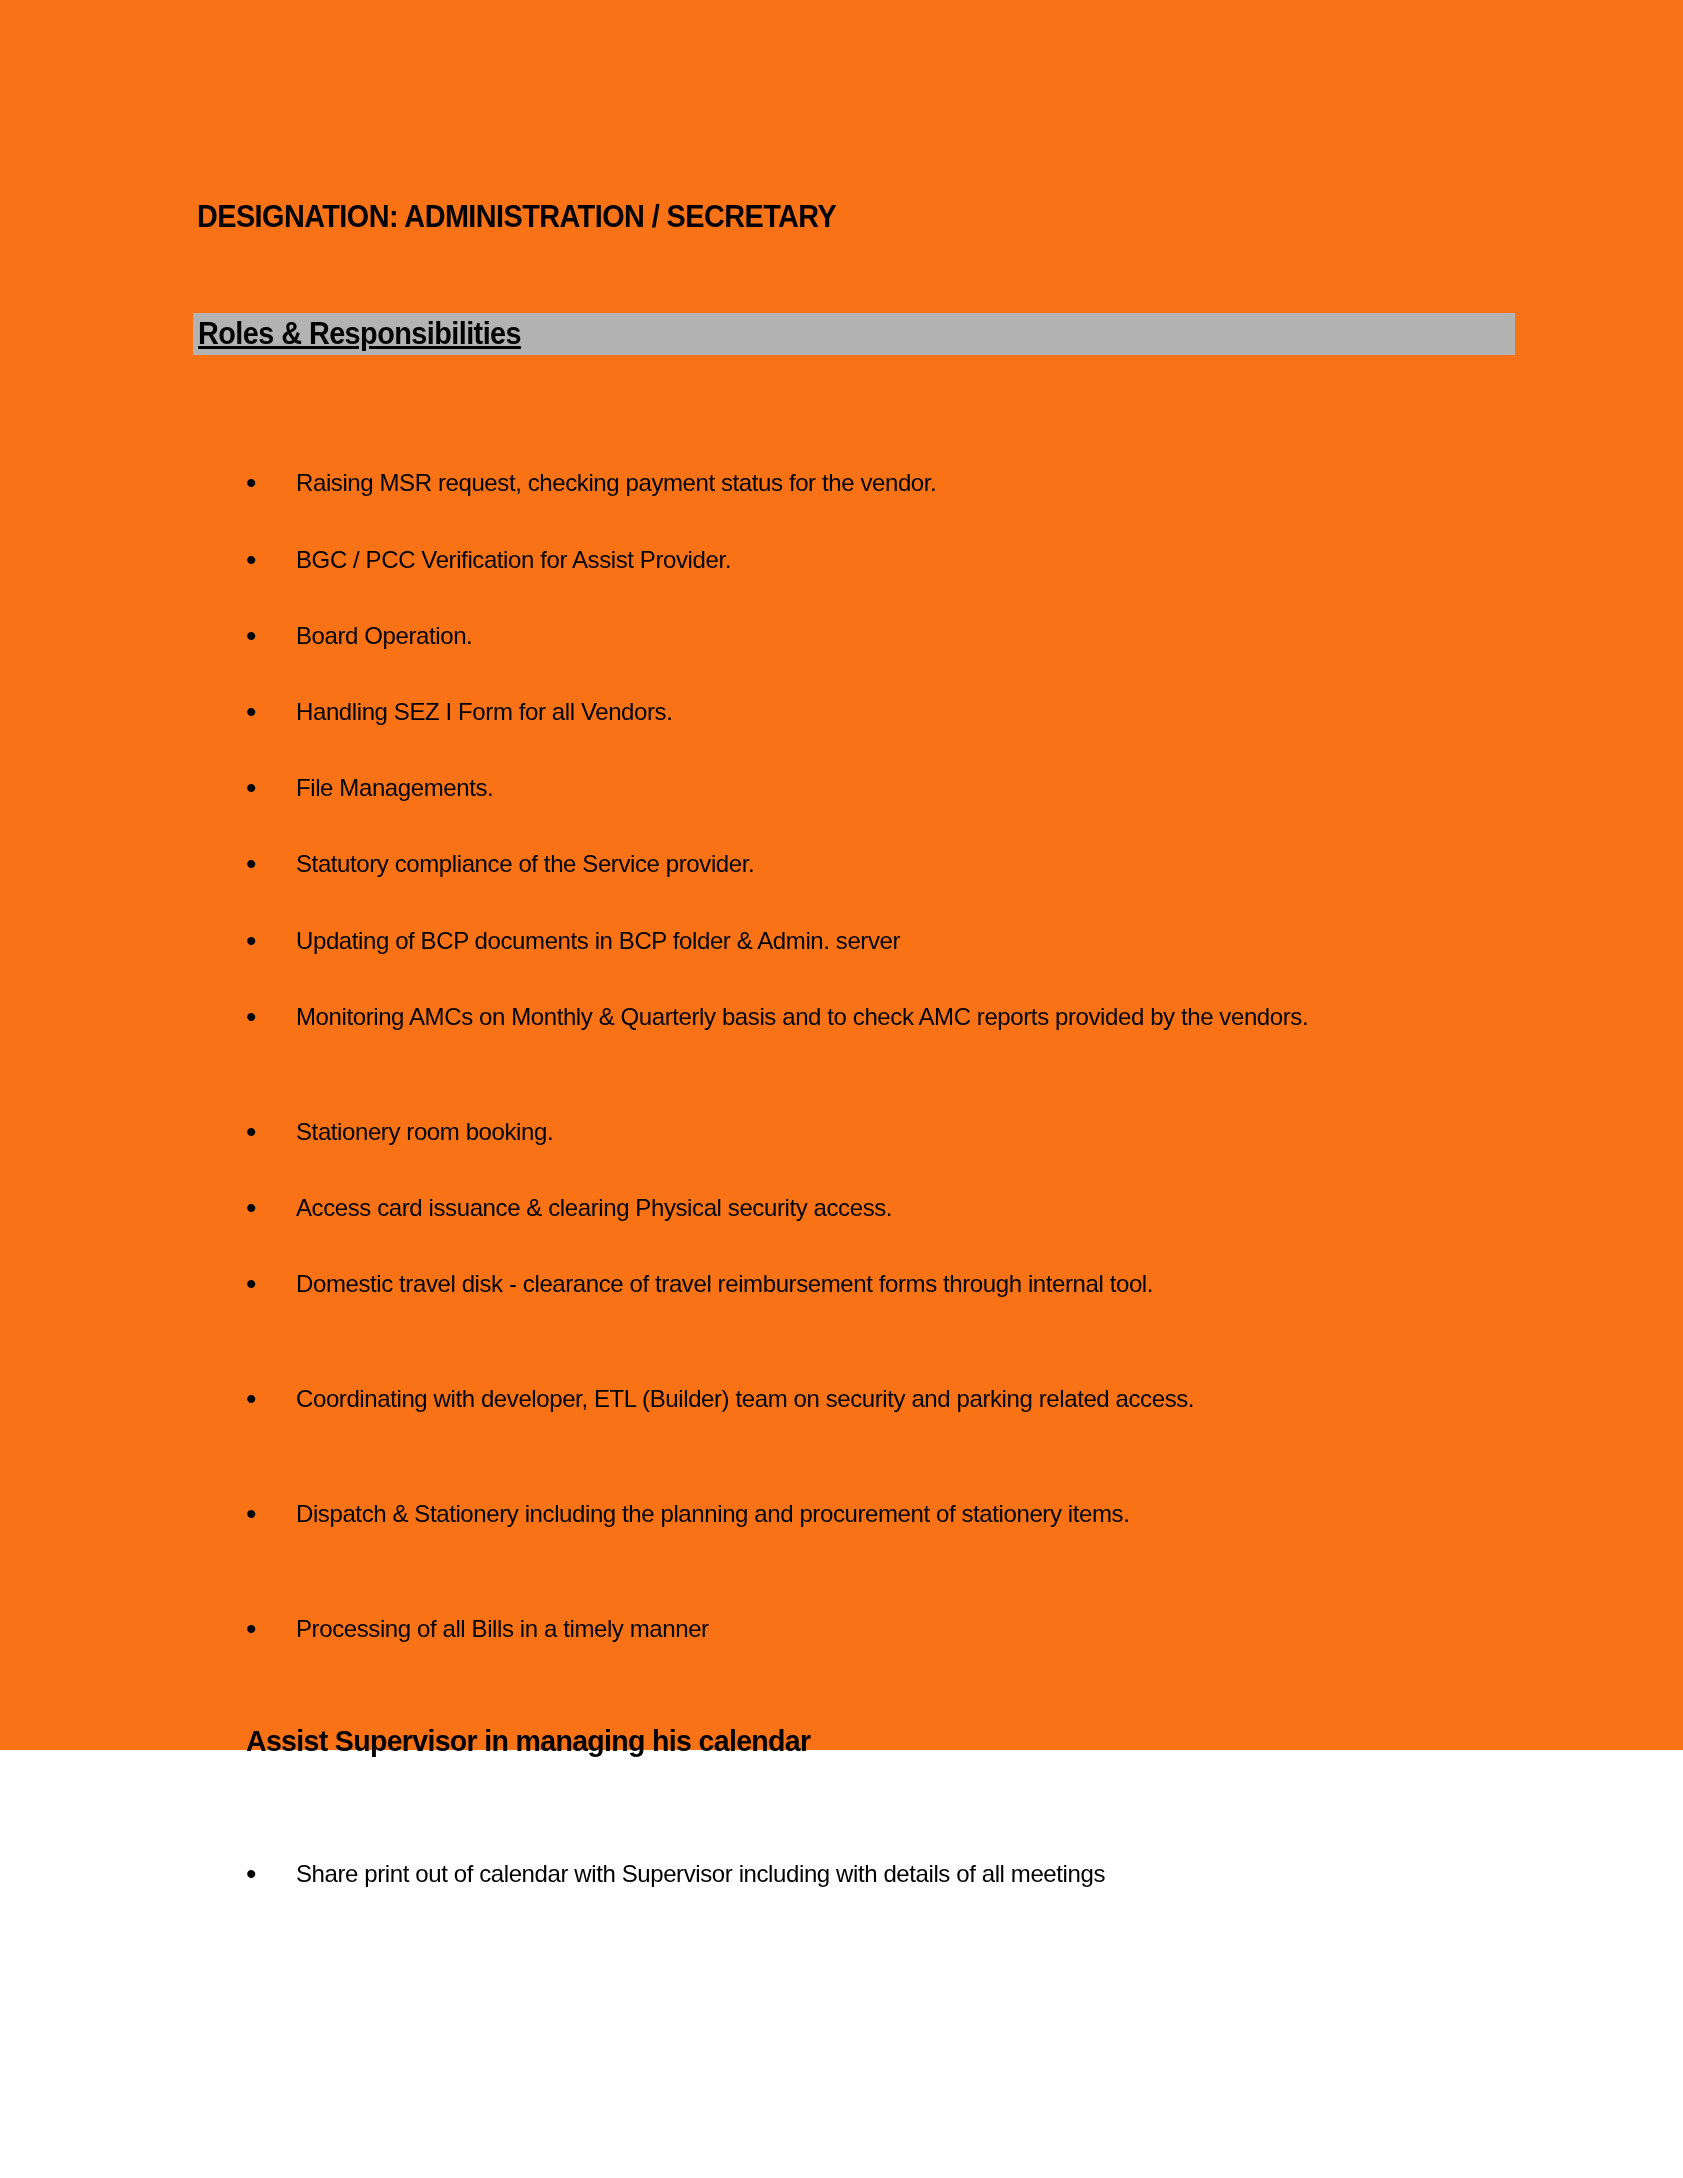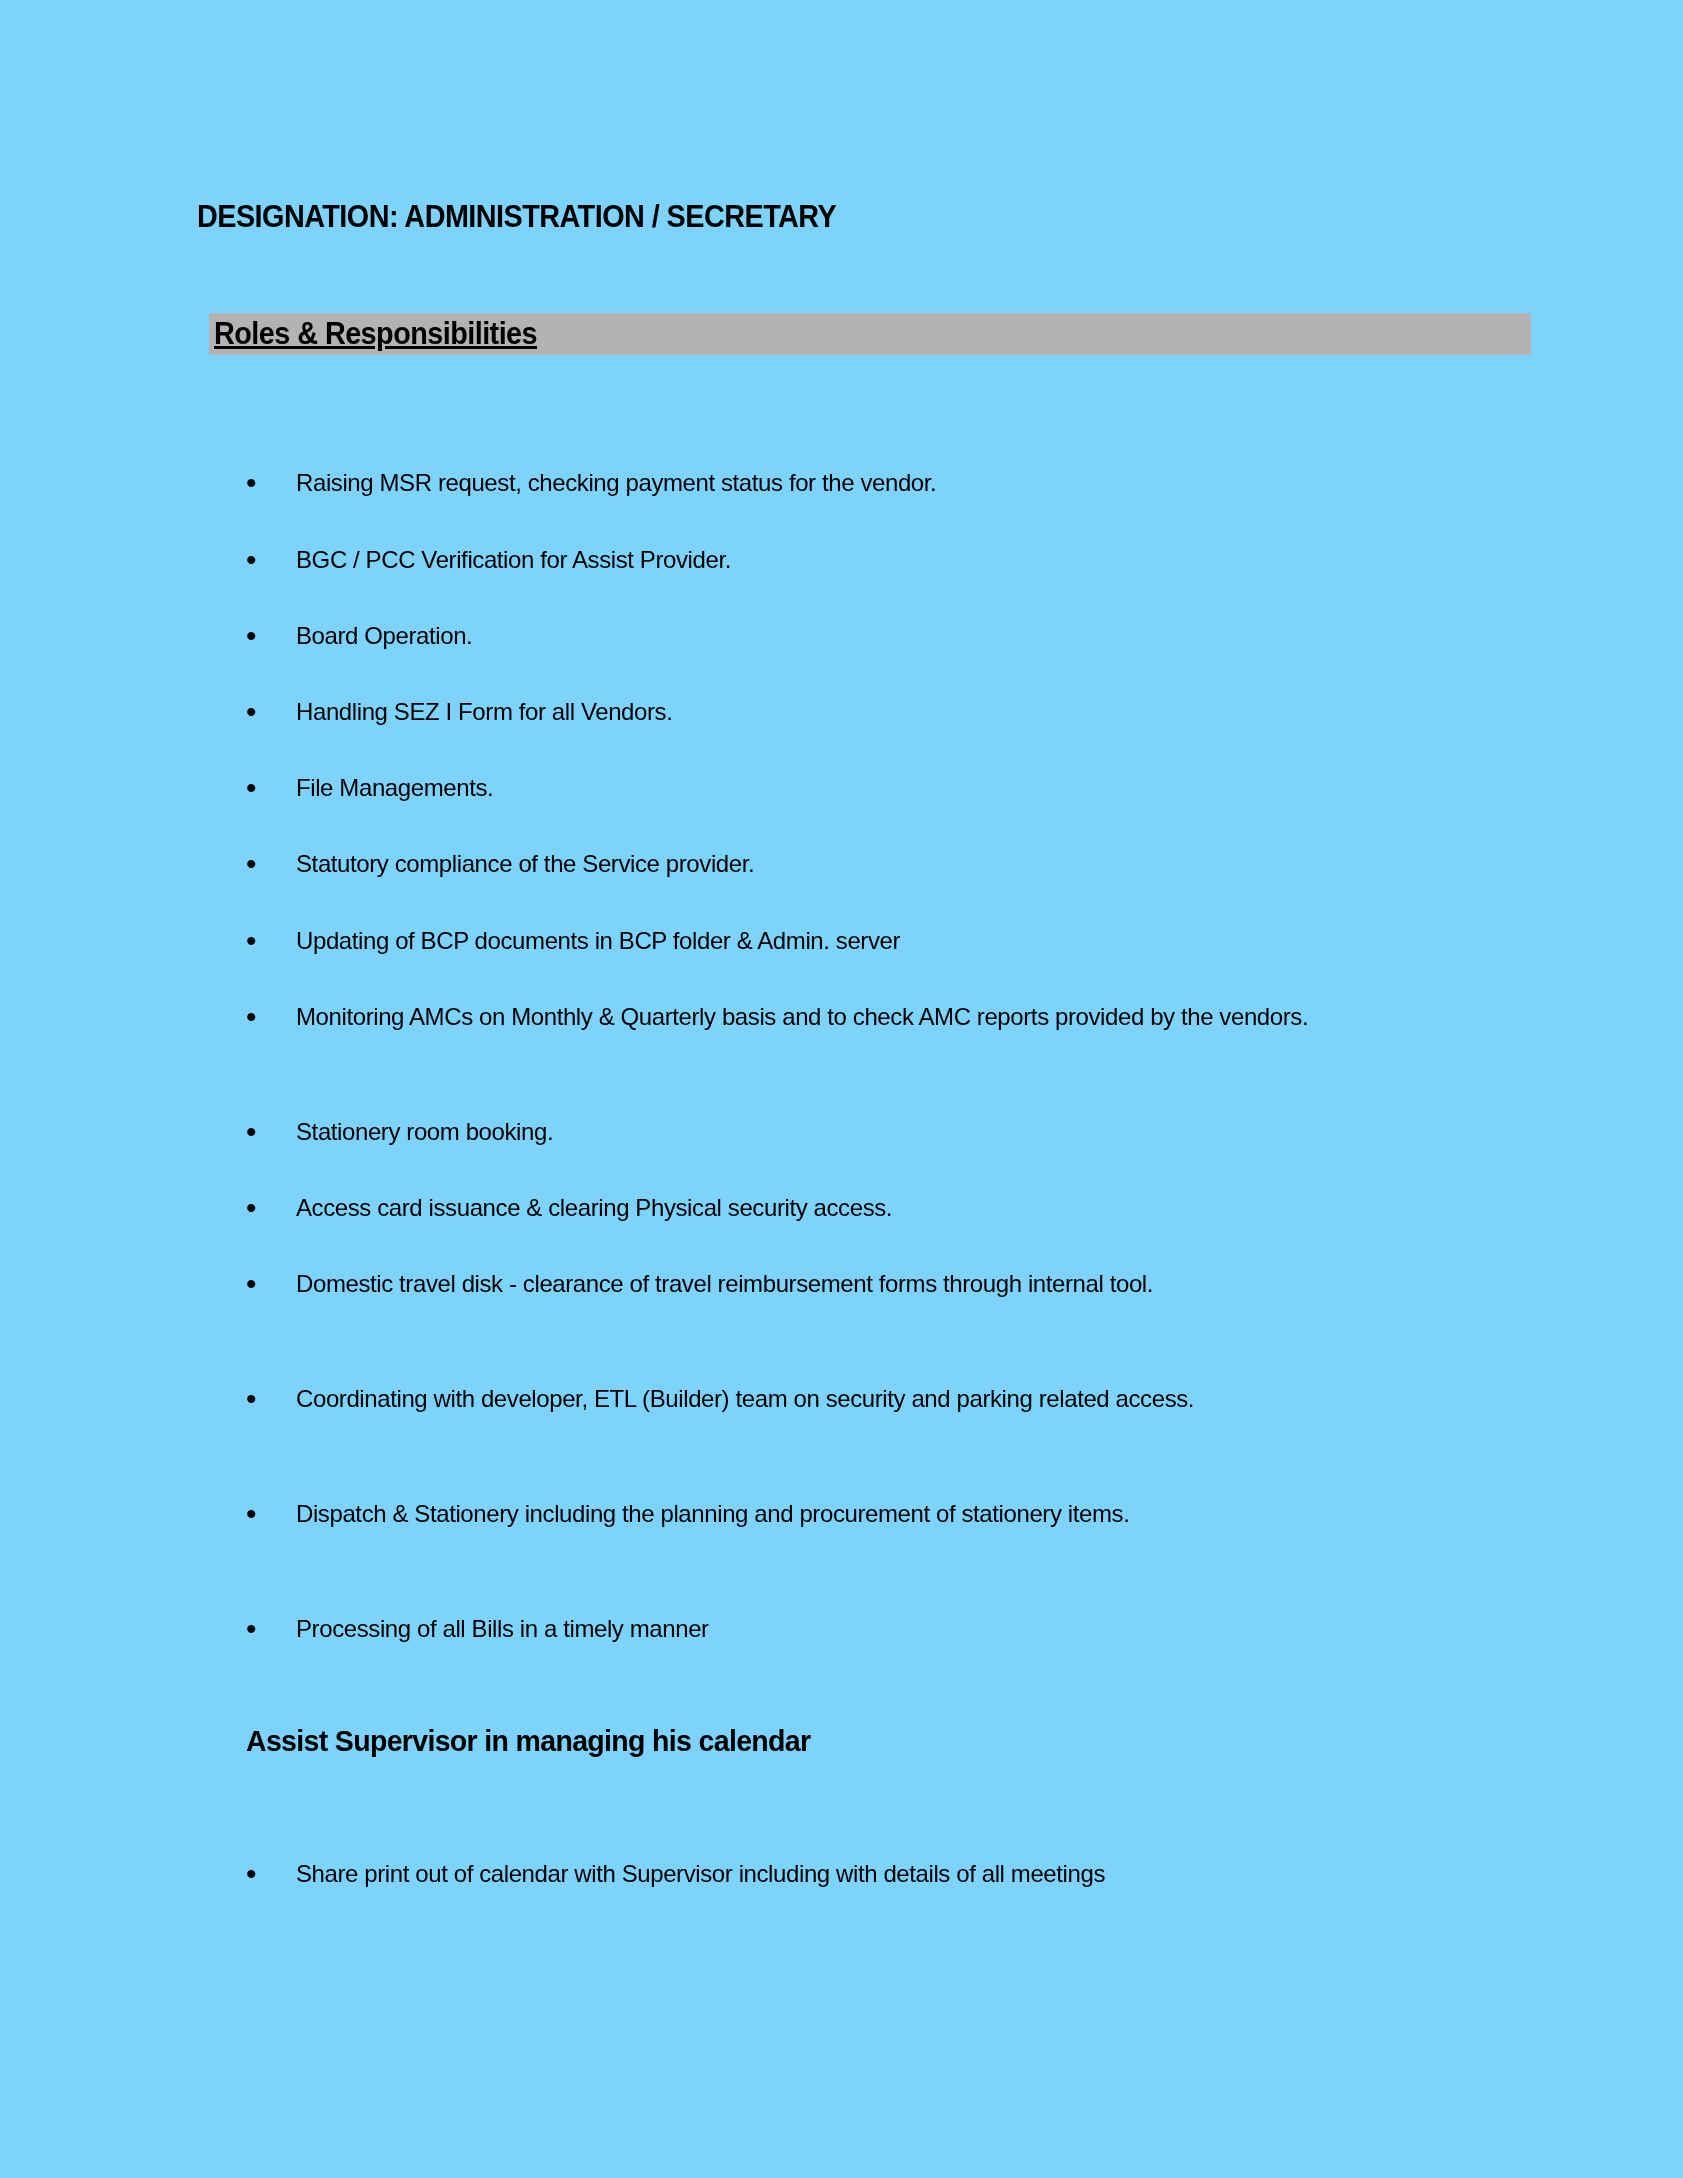--- a/index.html
+++ b/index.html
@@ -1,21 +1,21 @@
 <!DOCTYPE html>
 <html><head>
 <meta charset="utf-8">
 <style>
   html, body { margin: 0; padding: 0; background: #ffffff; }
   body { width: 1683px; height: 2178px; position: relative; overflow: hidden;
          font-family: "Liberation Sans", sans-serif; color: #000; }
-  .page { position: absolute; left: 0; top: 0; width: 1683px; height: 2178px; background: #7dd3fc; }
+  .page { position: absolute; left: 0; top: 0; width: 1683px; height: 1750px; background: #f97316; }
   .title { position: absolute; left: 197px; top: 199px; font-size: 31px; font-weight: bold;
            letter-spacing: -0.6px; white-space: nowrap; transform: scaleX(0.93); transform-origin: left top; }
-  .section-bar { position: absolute; left: 193px; top: 313px; width: 1322px; height: 42px; background: #b3b3b3; margin-left: 16px; }
+  .section-bar { position: absolute; left: 193px; top: 313px; width: 1322px; height: 42px; background: #b3b3b3; }
   .section-title { position: absolute; left: 5px; top: 3px; font-size: 31px; font-weight: bold;
                    text-decoration: underline; letter-spacing: -0.6px; white-space: nowrap;
                    transform: scaleX(0.93); transform-origin: left top; }
   .list { position: absolute; left: 0; top: 0; width: 1683px; }
   .item { position: absolute; left: 246px; width: 1267px; }
   .bullet { position: absolute; left: 0; top: 0; font-size: 30px; line-height: 39px; }
   .item-text { position: absolute; left: 50px; top: 0; width: 1247px; font-size: 24px; line-height: 39px;
                letter-spacing: -0.4px; }
   .sub-heading { position: absolute; left: 246px; top: 1724px; font-size: 30px; font-weight: bold;
                  letter-spacing: -0.7px; white-space: nowrap; transform: scaleX(0.95); transform-origin: left top; }

